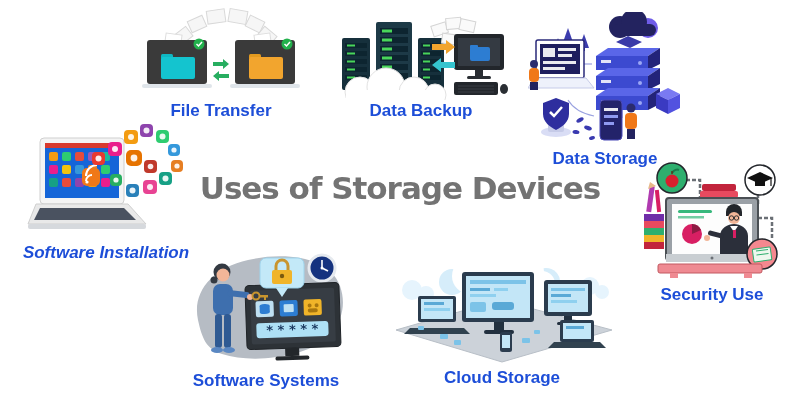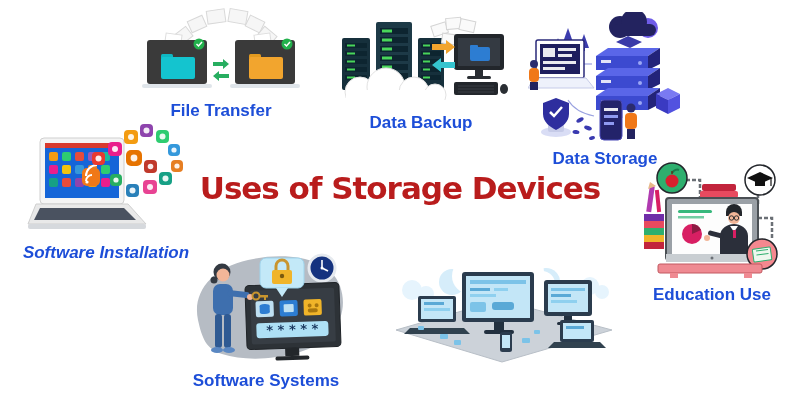--- a/index.html
+++ b/index.html
@@ -4,24 +4,24 @@
 <style>
   html,body{margin:0;padding:0;background:#fff;}
   .canvas{position:relative;width:800px;height:400px;background:#ffffff;overflow:hidden;
           font-family:"Liberation Sans",sans-serif;}
   .section{position:absolute;display:flex;flex-direction:column;align-items:center;}
   .illus{display:block;}
   .label{font-family:"Liberation Sans",sans-serif;font-weight:700;font-size:17px;
          color:#1d4ed8;white-space:nowrap;text-align:center;line-height:1.1;}
   .title{position:absolute;left:150px;top:170px;width:500px;text-align:center;
          font-family:"DejaVu Sans",sans-serif;font-weight:800;font-size:31px;
-         letter-spacing:-1px;color:#b91c1c;white-space:nowrap;}
+         letter-spacing:-1px;color:#737373;white-space:nowrap;}
   
   #sec-file-transfer{left:136px;top:4px;width:170px;}
-  #sec-data-backup{left:332px;top:8px;width:178px;gap:12px;}
+  #sec-data-backup{left:332px;top:8px;width:178px;}
   #sec-data-storage{left:526px;top:12px;width:158px;}
   #sec-software-installation{left:8px;top:122px;width:196px;font-style:italic;}
   #sec-security-systems{left:182px;top:242px;width:168px;}
   #sec-cloud-storage{left:380px;top:230px;width:244px;}
   #sec-education-use{left:638px;top:158px;width:148px;}
   .gap2{margin-top:2px;} .gap4{margin-top:4px;}
 </style>
 </head>
 <body>
 
@@ -417,20 +417,21 @@
         <rect x="120" y="105" width="8" height="13" fill="#c3e6f7"></rect>
       </g>
       <g fill="#7cc3e8">
         <rect x="58" y="104" width="8" height="5" rx="1"></rect>
           <rect x="72" y="110" width="7" height="5" rx="1"></rect>
         <rect x="140" y="108" width="8" height="5" rx="1"></rect>
           <rect x="152" y="100" width="6" height="4" rx="1"></rect>
         <rect x="36" y="96" width="6" height="4" rx="1"></rect>
       </g>
     </svg>
+    <div class="label gap4">Cloud Storage</div>
   </div>
 
   <div class="section" id="sec-education-use">
     <svg class="illus" width="145" height="126" viewBox="0 0 145 126">
       <g stroke="#6b7076" stroke-width="2.5" stroke-dasharray="4 2" fill="none">
         <path d="M46 22h14v18"></path>
         <path d="M118 36v10h-6"></path>
         <path d="M118 60h14v22"></path>
       </g>
       <g>
@@ -489,18 +490,18 @@
         <rect x="113" y="90" width="18" height="13" rx="1" fill="#eef7ee" stroke="#2eaf6e" transform="rotate(-8 122 96)"></rect>
         <line x1="116" y1="93" x2="128" y2="91.5" stroke="#2eaf6e" stroke-width="1"></line>
         <line x1="116.5" y1="97" x2="128.5" y2="95.5" stroke="#2eaf6e" stroke-width="1"></line>
       </g>
       <g>
         <rect x="18" y="106" width="104" height="9" rx="2" fill="#ef8a92" stroke="#c25860"></rect>
         <rect x="30" y="115" width="8" height="5" fill="#ef8a92"></rect>
         <rect x="104" y="115" width="8" height="5" fill="#ef8a92"></rect>
       </g>
     </svg>
-    <div class="label gap2">Education Use</div>
+    <div class="label gap2">Security Use</div>
   </div>
 
   <div class="title">Uses of Storage Devices</div>
 
 </div>
 
 </body></html>

